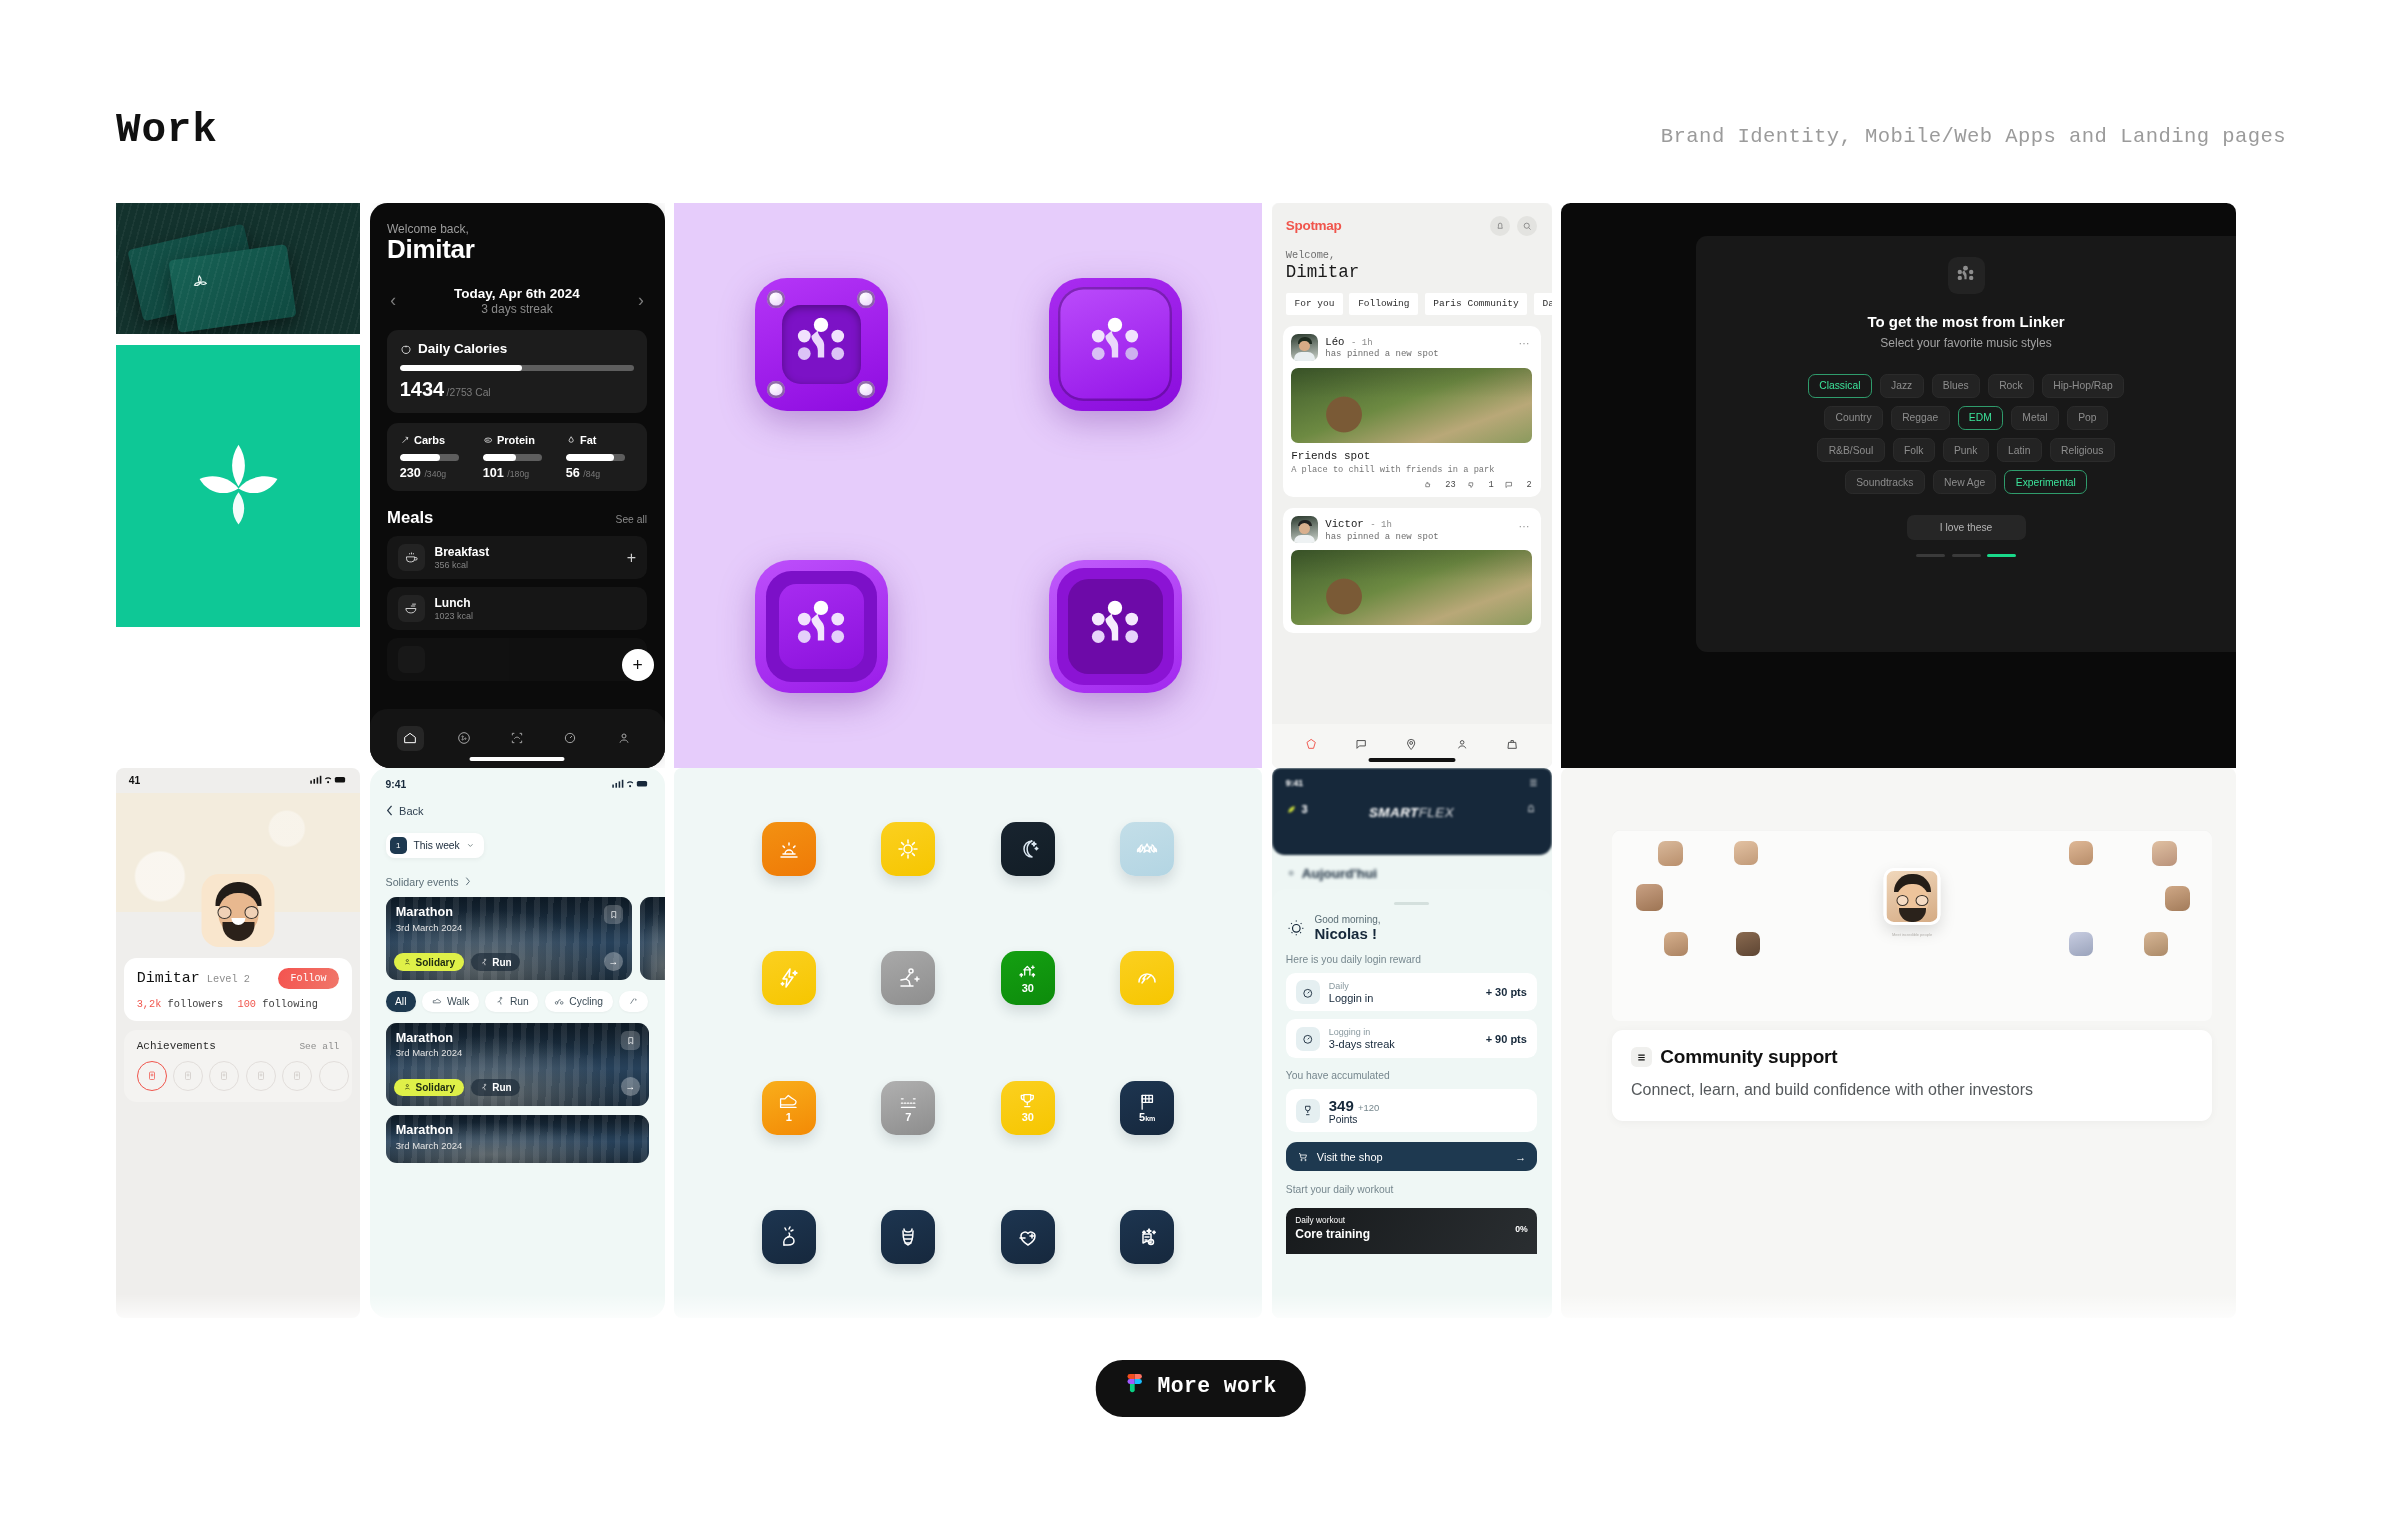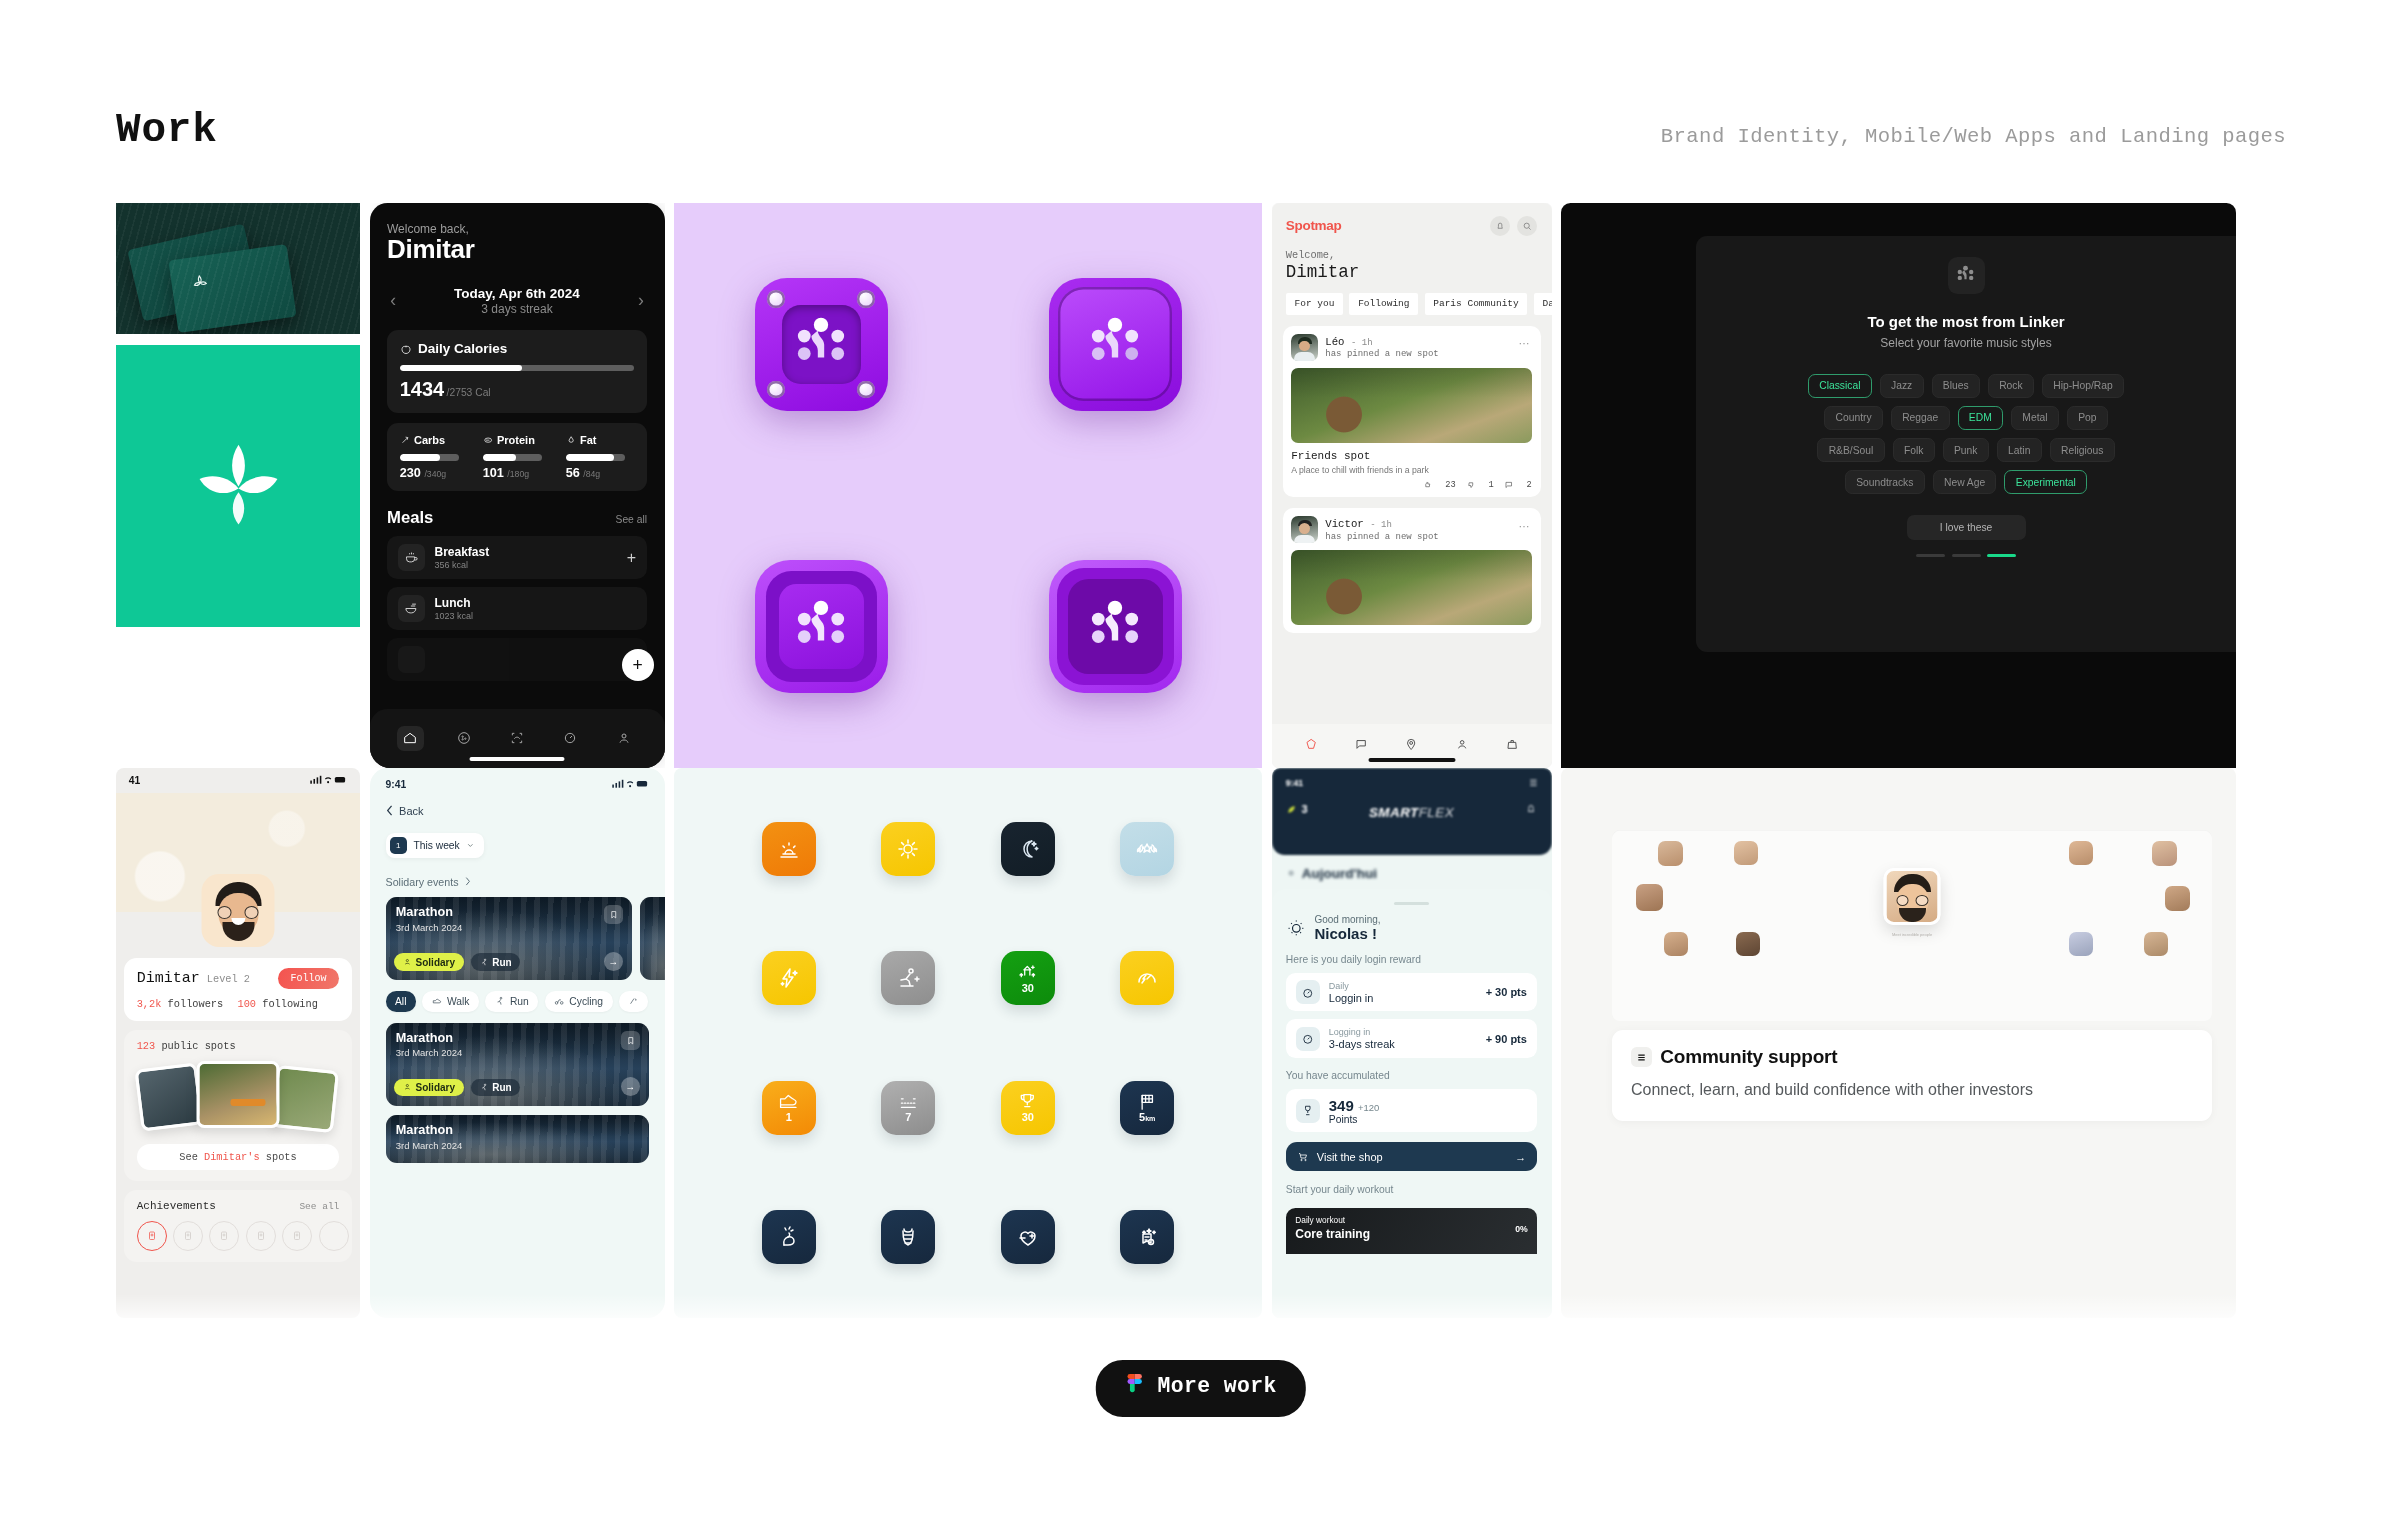--- a/index.html
+++ b/index.html
@@ -96,21 +96,21 @@
   .av{width:27px;height:27px;border-radius:7.1px;overflow:hidden;background:linear-gradient(170deg,#2b3a2e,#cfd6cf);position:relative;flex:none;}
   .post-u{font-family:"Liberation Mono",monospace;font-size:10.7px;color:#1a1a1a;}
   .post-u i{color:#8b8b8b;font-style:normal;font-size:9px;}
   .post-s{font-family:"Liberation Mono",monospace;font-size:9px;color:#6e6e6e;margin-top:1.6px;}
   .dots3{position:absolute;right:1.6px;top:3.2px;color:#9a9a9a;font-size:11px;letter-spacing:0.8px;}
   .post-img{height:75px;border-radius:7.1px;margin-top:7.1px;background:
      linear-gradient(180deg,rgba(0,0,0,.12),rgba(0,0,0,0) 40%),
      radial-gradient(circle at 22% 62%,#7a5a36 0 9%,transparent 9.5%),
      linear-gradient(160deg,#3f5c2c,#6d8a42 45%,#b9a878 75%,#8a9a5d);}
   .post-t{font-family:"Liberation Mono",monospace;font-size:11px;color:#1a1a1a;margin-top:7.1px;}
-  .post-d{font-family:Liberation Sans, sans-serif;font-size:8.7px;color:#767676;margin-top:2.4px;}
+  .post-d{font-family:Liberation Mono, monospace;font-size:8.7px;color:#767676;margin-top:2.4px;}
   .post-r{display:flex;gap:10.3px;justify-content:flex-end;align-items:center;margin-top:5.6px;font-family:"Liberation Mono",monospace;font-size:8.7px;color:#4a4a4a;}
   .post-r span{display:flex;align-items:center;gap:13px;}
   .spot-tabbar{position:absolute;left:0;right:0;bottom:0;height:44px;background:#f6f6f4;display:flex;align-items:center;justify-content:space-around;padding:0 14.3px;}
   .spot-hb{position:absolute;left:50%;transform:translateX(-50%);bottom:6.4px;width:87px;height:4px;border-radius:2.4px;background:#111;}
 
   
   .linker{position:absolute;inset:0;background:#0a0a0a;border-radius:9.5px 9.5px 0 0;overflow:hidden;}
   .linker-modal{position:absolute;left:135px;top:33px;right:0;bottom:116px;background:#181818;border-radius:11px 0 0 11px;padding:20.6px 27px;text-align:center;}
   .lk-logo{width:37px;height:37px;border-radius:9.5px;background:#232323;margin:0 auto;position:relative;}
   .lk-t{color:#fff;font-size:15px;font-weight:700;margin-top:19px;}
@@ -666,31 +666,20 @@
             <b>Dimitar</b>
             <em>Level 2</em>
             <span class="follow">Follow</span>
           </div>
           <div class="prof-stats">
             <span><b>3,2k</b> <span>followers</span></span>
             <span><b>100</b> <span>following</span></span>
           </div>
         </div>
         <div class="prof-sec">
-          <div class="lbl"><b>123</b> <span>public spots</span></div>
-          <div class="spotpics">
-            <div class="spotpic" style="left:1.6px;top:4.8px;width:62px;height:62px;transform:rotate(-7deg);background:linear-gradient(150deg,#55656d,#2c3b42)"></div>
-            <div class="spotpic" style="right:3.2px;top:6.4px;width:62px;height:62px;transform:rotate(6deg);background:linear-gradient(150deg,#6f8a4e,#9aa978)"></div>
-            <div class="spotpic" style="left:50%;transform:translateX(-50%);top:0;width:83px;height:67px;background:linear-gradient(160deg,#4d6b34,#a89165 60%,#d8b770)">
-              <div style="position:absolute;left:40%;bottom:19px;width:35px;height:7.1px;border-radius:2.4px;background:#e08a2a"></div>
-            </div>
-          </div>
-          <div class="btn-white"><span>See </span><b>Dimitar's</b><span> spots</span></div>
-        </div>
-        <div class="prof-sec">
           <div class="ach-h">
             <span class="t">Achievements</span>
             <span class="a">See all</span>
           </div>
           <div class="ach-row">
             <div class="ach on">
                 <svg width="12" height="12" viewBox="0 0 24 24" fill="none" stroke="#f0554c" stroke-width="1.5">
                   <rect x="7" y="4" width="10" height="15" rx="2"></rect>
                   <circle cx="12" cy="10" r="2"></circle>
                 </svg>

